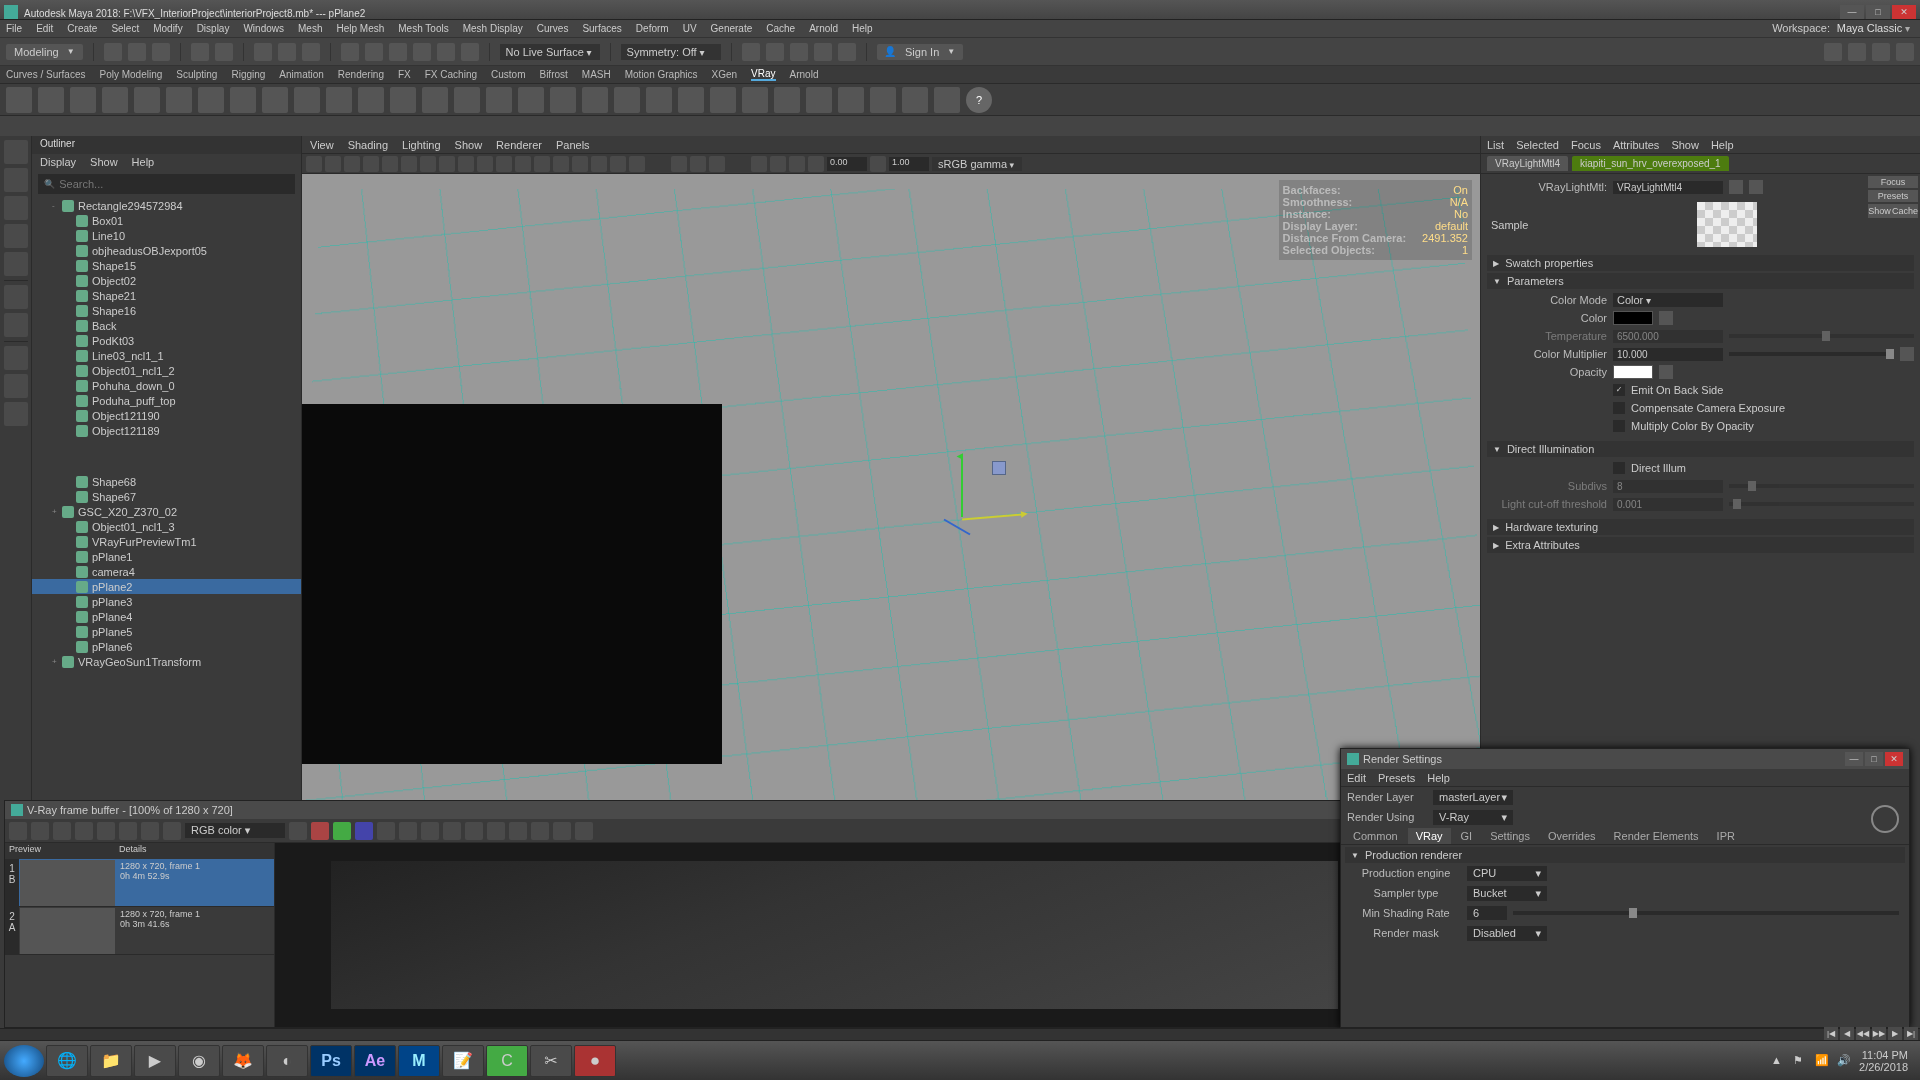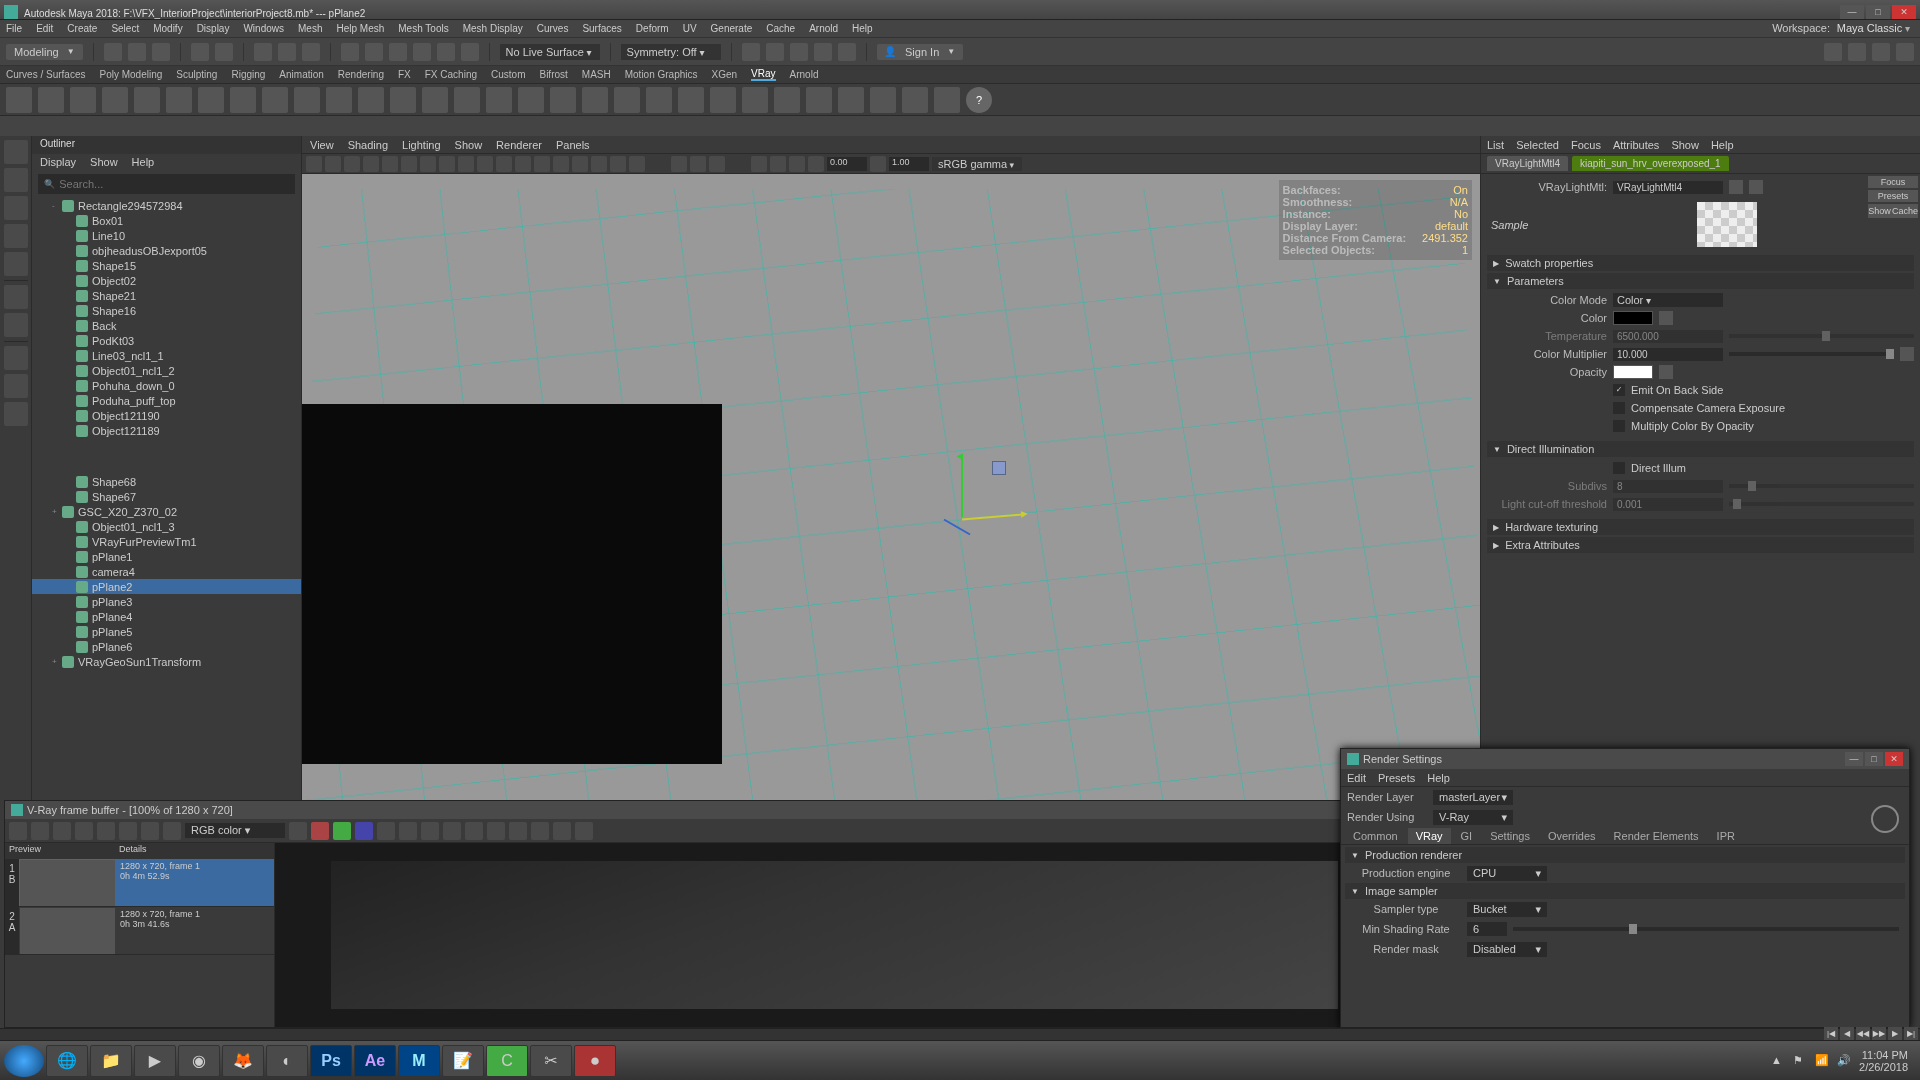--- a/index.html
+++ b/index.html
@@ -76,21 +76,21 @@
 .rp-row .slider { flex:1; height:4px; background:#2a2a2a; position:relative; }
 .rp-row .slider .knob{position:absolute; width:8px; height:10px; background:#888; top:-3px;}
 .rp-side { position:absolute; right:0; top:0; width:54px; display:flex; flex-direction:column; gap:2px; padding:2px;}
 .rp-side div { background:#555; font-size:9px; text-align:center; padding:1px 0; cursor:pointer;}
 .section { margin-top:2px; }
 .section-h { background:#333; padding:2px 6px; font-size:10px; display:flex; align-items:center; gap:6px; cursor:pointer;}
 .section-h::before{content:"▼"; font-size:8px;}
 .section-h.closed::before{content:"▶";}
 .section-body { padding:2px 0 4px 0; }
 .swatch-box { width:60px; height:45px; background:repeating-conic-gradient(#ccc 0 25%,#eee 0 50%) 0 0/16px 16px; margin:2px auto;}
-.sample-row{display:flex; align-items:center; gap:16px; padding:4px;font-style:italic;}
+.sample-row{display:flex; align-items:center; gap:16px; padding:4px;}
 .color-swatch{ width:40px; height:14px; background:#000; border:1px solid #555; }
 .btn-sm{width:14px;height:14px;background:#555;}
 
 .vfb { position:absolute; left:4px; right:525px; bottom:52px; top:800px; background:#333; border:1px solid #222; }
 .vfb-title { height:18px; background:#4a4a4a; padding:2px 6px; font-size:10px; display:flex; align-items:center;}
 .vfb-toolbar{ height:24px; background:#3a3a3a; display:flex; align-items:center; gap:4px; padding:0 4px; border-bottom:1px solid #2a2a2a;}
 .vfb-tool{width:18px;height:18px;background:#4a4a4a;border-radius:2px;}
 .vfb-body{display:flex; height:calc(100% - 42px);}
 .vfb-hist{width:270px; background:#3a3a3a; border-right:1px solid #2a2a2a;}
 .vfb-hist-hdr{height:16px;background:#333;display:flex;}
@@ -747,23 +747,20 @@
   <div class="rs-body">
     <div class="section-h">
         <span>Production renderer</span>
       </div>
     <div class="rs-row">
         <span class="lbl">Production engine</span>
         <span class="drop">
           <span>CPU</span>
           <span>▾</span>
         </span>
-      </div>
-    <div class="section-h">
-        <span>Image sampler</span>
       </div>
     <div class="rs-row">
         <span class="lbl">Sampler type</span>
         <span class="drop">
           <span>Bucket</span>
           <span>▾</span>
         </span>
       </div>
     <div class="rs-row">
         <span class="lbl">Min Shading Rate</span>

